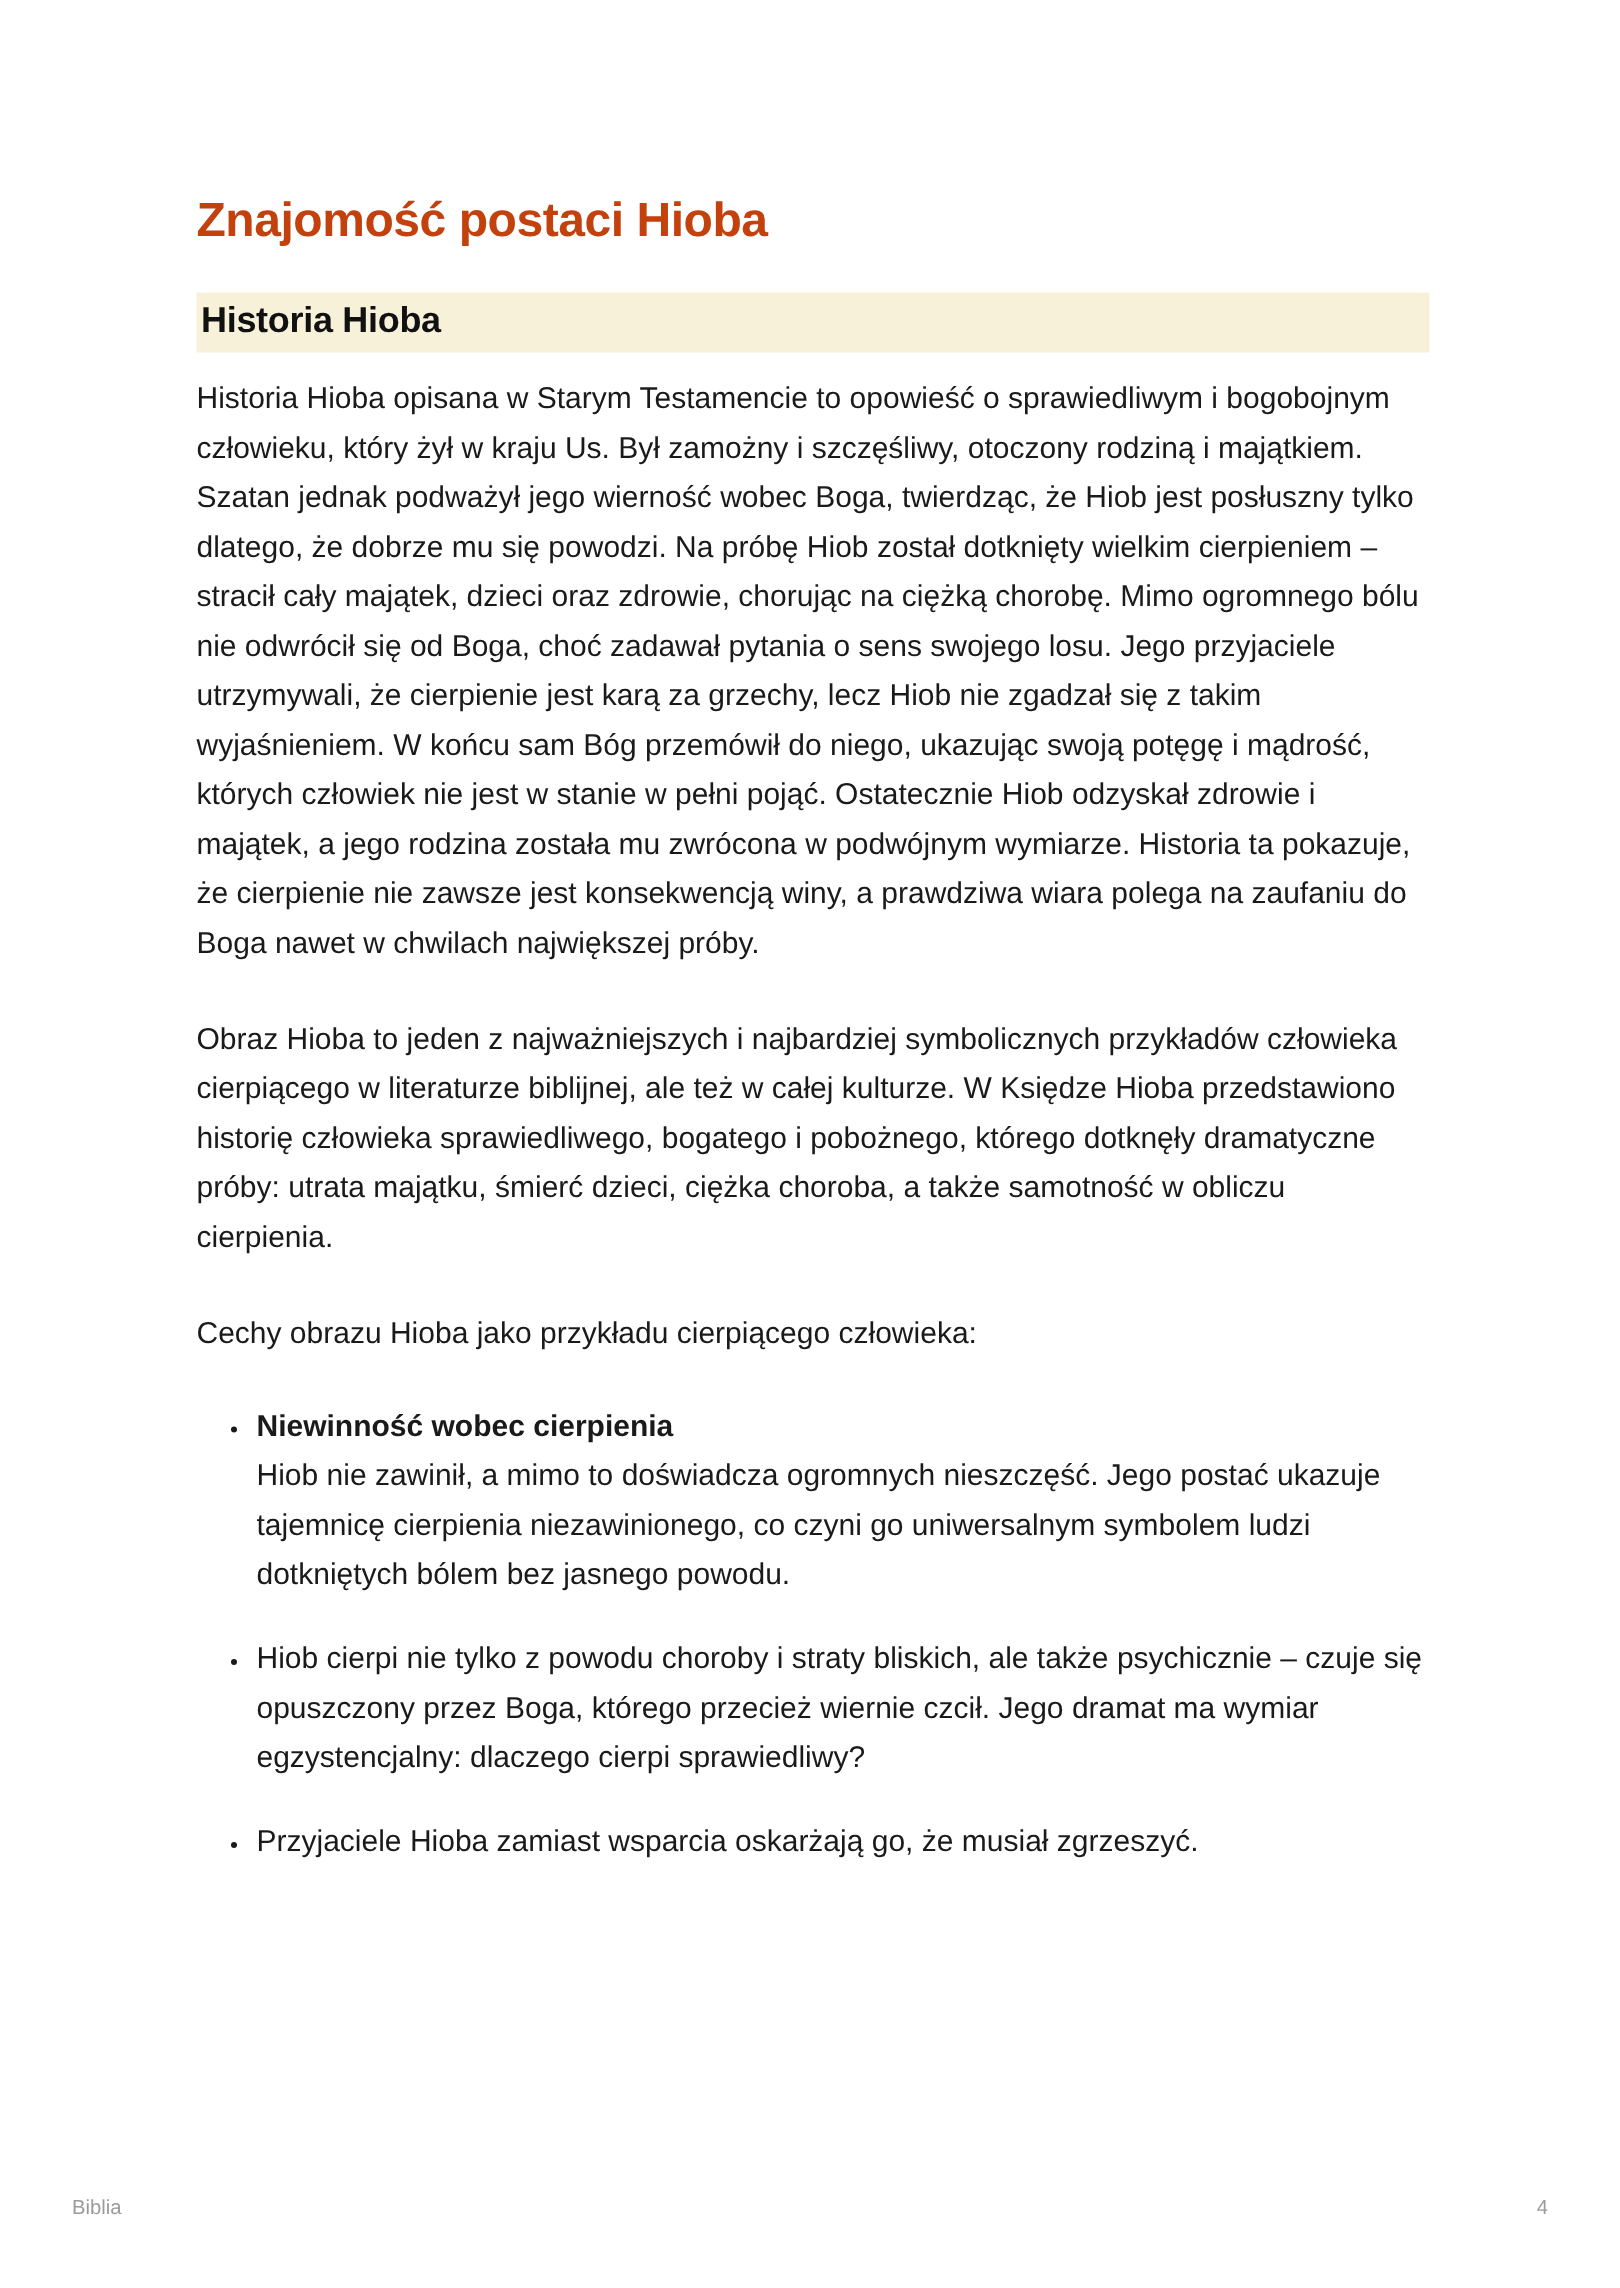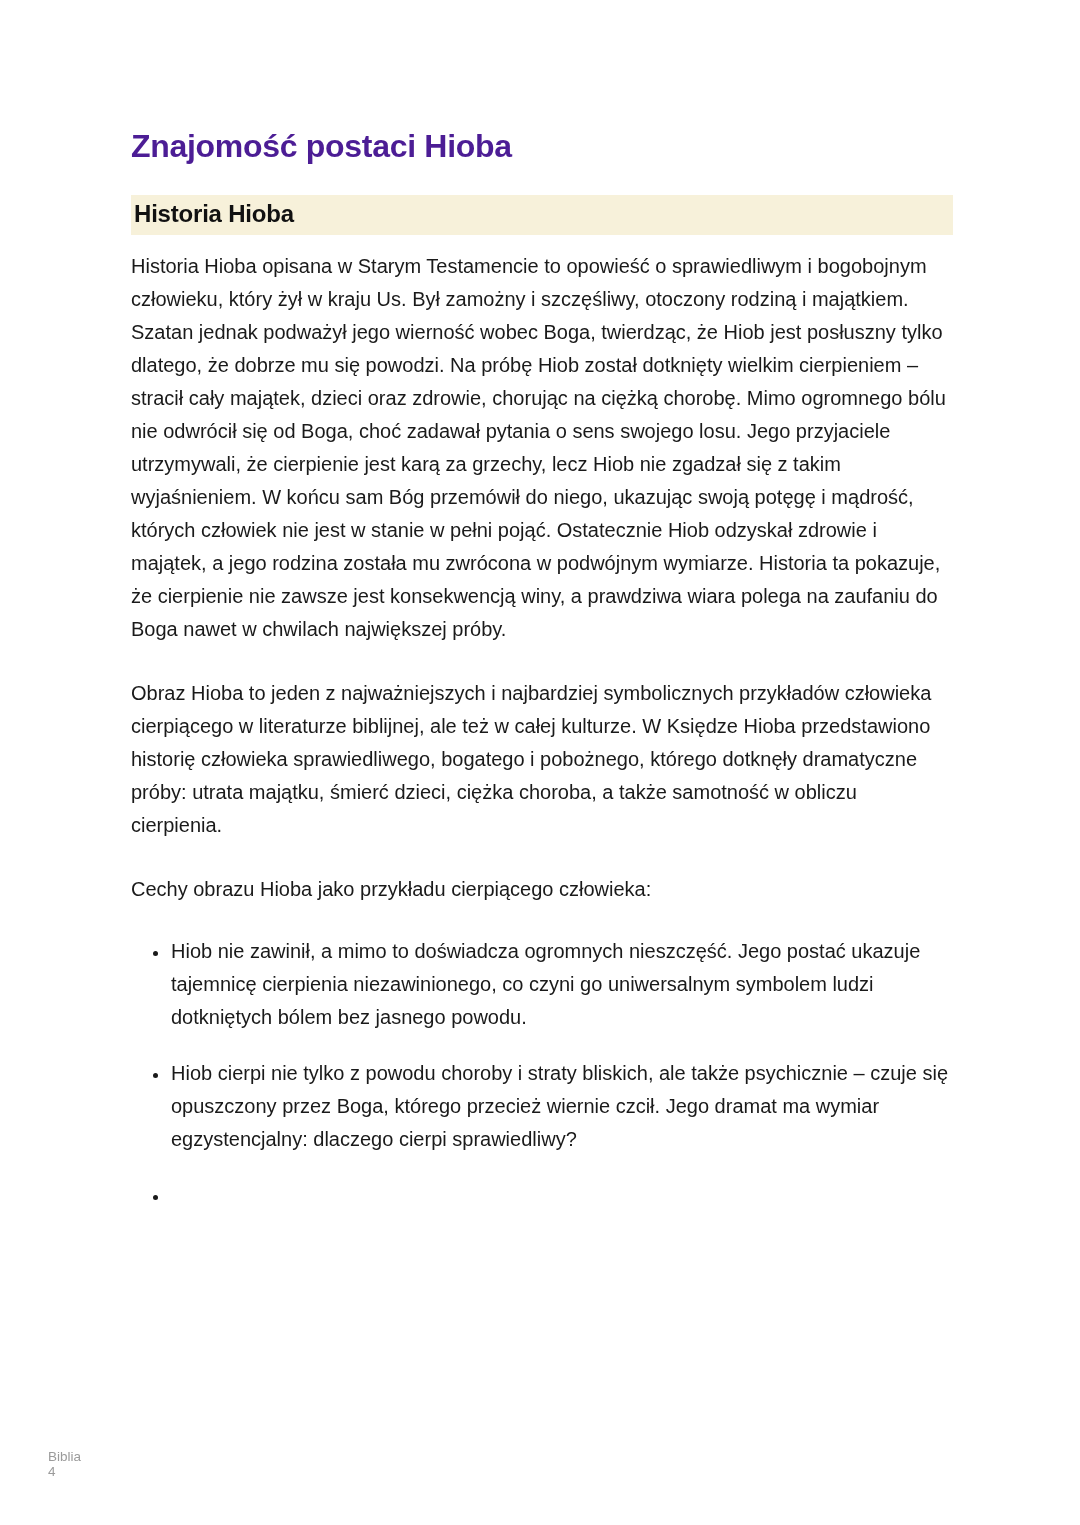--- a/index.html
+++ b/index.html
@@ -21,21 +21,21 @@
     position:absolute;
     left:131px;top:0;
     width:822px;
     padding-top:128px;
   }
   h1{
     font-size:32px;
     font-weight:700;
     letter-spacing:-0.3px;
     margin:0 0 30px 0;
-    color:#4c1d95;
+    color:#c2410c;
   }
   h2{
     font-size:24px;
     font-weight:700;
     background:var(--hl);
     margin:0 0 15px 0;
     padding:5px 10px 7px 3px;
     color:#111;
     letter-spacing:-0.2px;
   }
@@ -73,21 +73,20 @@
   }
   footer{
     position:absolute;
     left:48px;
     right:48px;
     bottom:46px;
     display:flex;
     justify-content:space-between;
     font-size:13.5px;
     color:var(--muted);
-    flex-direction:column;
   }
 </style>
 </head>
 <body>
 
 <div class="page">
   <main class="content">
 
     <h1>Znajomość postaci Hioba</h1>
 
@@ -95,26 +94,28 @@
       <h2>Historia Hioba</h2>
       <p class="body">Historia Hioba opisana w Starym Testamencie to opowieść o sprawiedliwym i bogobojnym człowieku, który żył w kraju Us. Był zamożny i szczęśliwy, otoczony rodziną i majątkiem. Szatan jednak podważył jego wierność wobec Boga, twierdząc, że Hiob jest posłuszny tylko dlatego, że dobrze mu się powodzi. Na próbę Hiob został dotknięty wielkim cierpieniem – stracił cały majątek, dzieci oraz zdrowie, chorując na ciężką chorobę. Mimo ogromnego bólu nie odwrócił się od Boga, choć zadawał pytania o sens swojego losu. Jego przyjaciele utrzymywali, że cierpienie jest karą za grzechy, lecz Hiob nie zgadzał się z takim wyjaśnieniem. W końcu sam Bóg przemówił do niego, ukazując swoją potęgę i mądrość, których człowiek nie jest w stanie w pełni pojąć. Ostatecznie Hiob odzyskał zdrowie i majątek, a jego rodzina została mu zwrócona w podwójnym wymiarze. Historia ta pokazuje, że cierpienie nie zawsze jest konsekwencją winy, a prawdziwa wiara polega na zaufaniu do Boga nawet w chwilach największej próby.</p>
     </section>
 
     <section>
       <p class="body">Obraz Hioba to jeden z najważniejszych i najbardziej symbolicznych przykładów człowieka cierpiącego w literaturze biblijnej, ale też w całej kulturze. W Księdze Hioba przedstawiono historię człowieka sprawiedliwego, bogatego i pobożnego, którego dotknęły dramatyczne próby: utrata majątku, śmierć dzieci, ciężka choroba, a także samotność w obliczu cierpienia.</p>
       <p class="list-intro">Cechy obrazu Hioba jako przykładu cierpiącego człowieka:</p>
 
       <ul class="features">
         <li>
+          <span class="b-title">Niewinność wobec cierpienia</span>
           <span class="b-text">Hiob nie zawinił, a mimo to doświadcza ogromnych nieszczęść. Jego postać ukazuje tajemnicę cierpienia niezawinionego, co czyni go uniwersalnym symbolem ludzi dotkniętych bólem bez jasnego powodu.</span>
         </li>
         <li>
           <span class="b-text">Hiob cierpi nie tylko z powodu choroby i straty bliskich, ale także psychicznie – czuje się opuszczony przez Boga, którego przecież wiernie czcił. Jego dramat ma wymiar egzystencjalny: dlaczego cierpi sprawiedliwy?</span>
         </li>
         <li>
+          <span class="b-text">Przyjaciele Hioba zamiast wsparcia oskarżają go, że musiał zgrzeszyć.</span>
         </li>
       </ul>
     </section>
 
   </main>
 
   <footer>
     <span>Biblia</span>
     <span>4</span>
   </footer>

